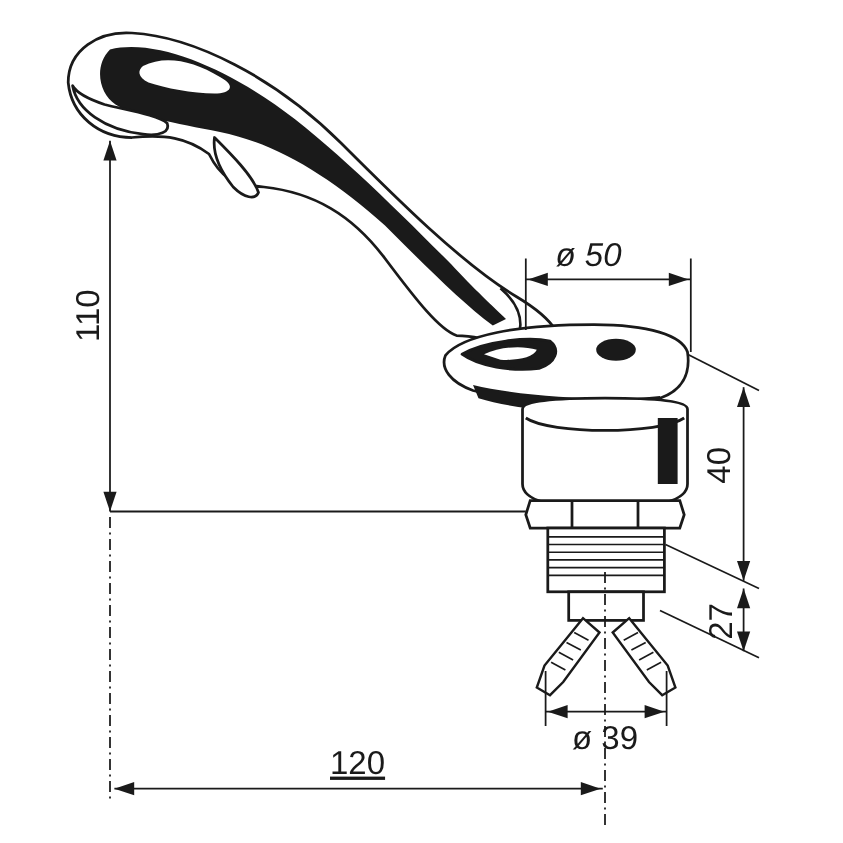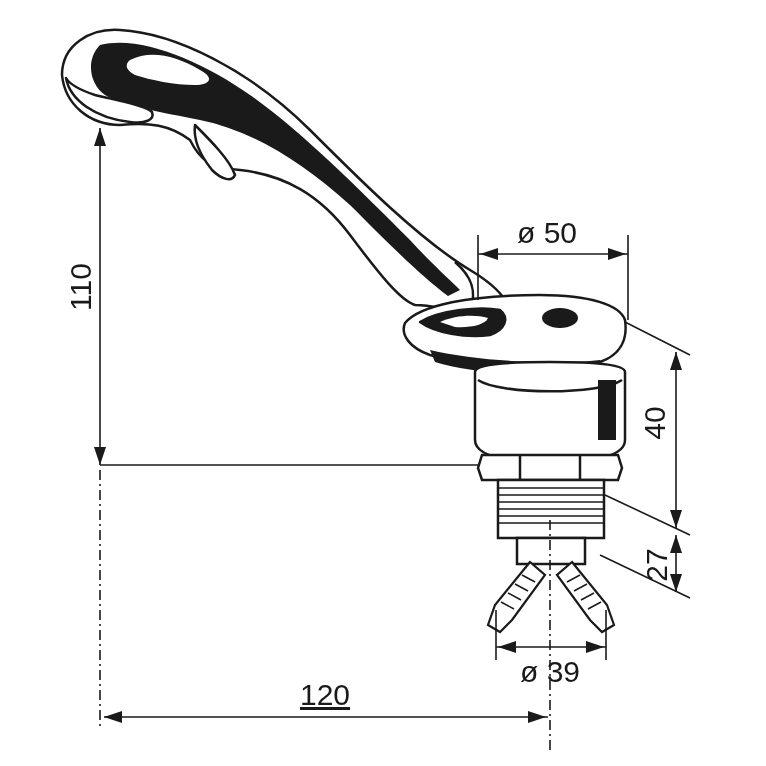--- a/index.html
+++ b/index.html
@@ -107,17 +107,17 @@
     <polygon points="676,535 670,553 682,553"></polygon>
     <polygon points="676,592 670,574 682,574"></polygon>
     <polygon points="498,647 516,641 516,653"></polygon>
     <polygon points="604,647 586,641 586,653"></polygon>
     <polygon points="104,717 122,711 122,723"></polygon>
     <polygon points="546,717 528,711 528,723"></polygon>
   </g>
 </svg>
 
 <div class="dim-label rot" style="left:57px; top:272px;">110</div>
-<div class="dim-label" style="left:517px; top:218px;">ø 50</div>
+<div class="dim-label" style="left:505px; top:218px;font-style:italic;">ø 50</div>
 <div class="dim-label rot" style="left:638px; top:408px;">40</div>
 <div class="dim-label rot" style="left:640px; top:550px;">27</div>
 <div class="dim-label" style="left:520px; top:657px;text-align:right;">ø 39</div>
 <div class="dim-label" style="left:300px; top:680px;text-decoration:underline;">120</div>
 
 </body></html>

